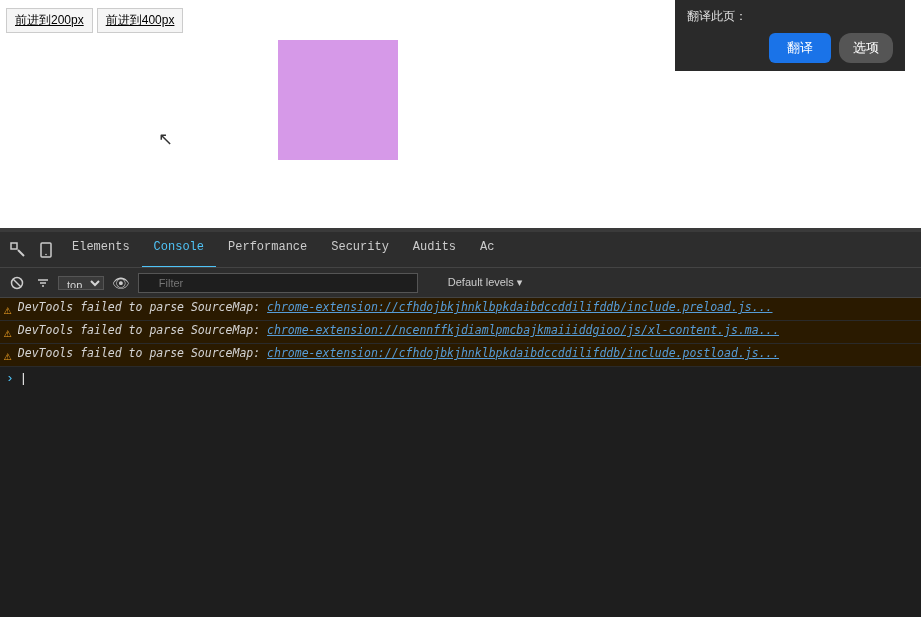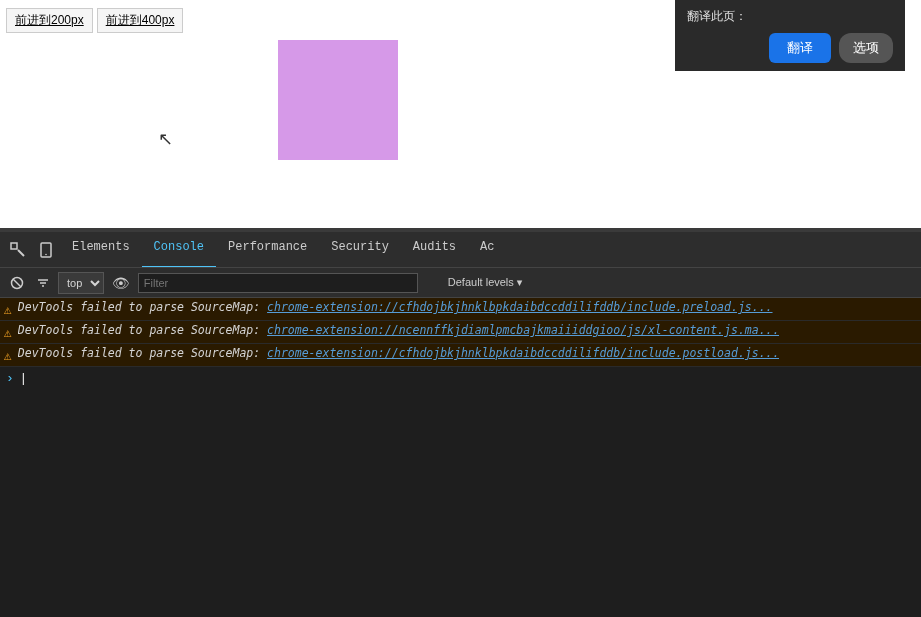--- a/index.html
+++ b/index.html
@@ -170,39 +170,39 @@
       display: flex;
       align-items: center;
     }
 
     .top-select {
       background: #3a3a3a;
       color: #d4d4d4;
       border: 1px solid #555;
       font-size: 11px;
       padding: 1px 4px;
-      height: 22px;
+      height: 14px;
       cursor: pointer;
     }
 
     .eye-icon-btn {
       background: none;
       border: none;
       color: #ccc;
       cursor: pointer;
       font-size: 14px;
       padding: 2px 4px;
     }
 
     .filter-input {
       background: #1e1e1e;
       border: 1px solid #555;
       color: #d4d4d4;
       font-size: 11px;
-      padding: 1px 5px;
+      padding: 1px 20px;
       height: 20px;
       flex: 1;
       max-width: 280px;
       outline: none;
     }
 
     .default-levels {
       background: none;
       border: none;
       color: #ccc;

